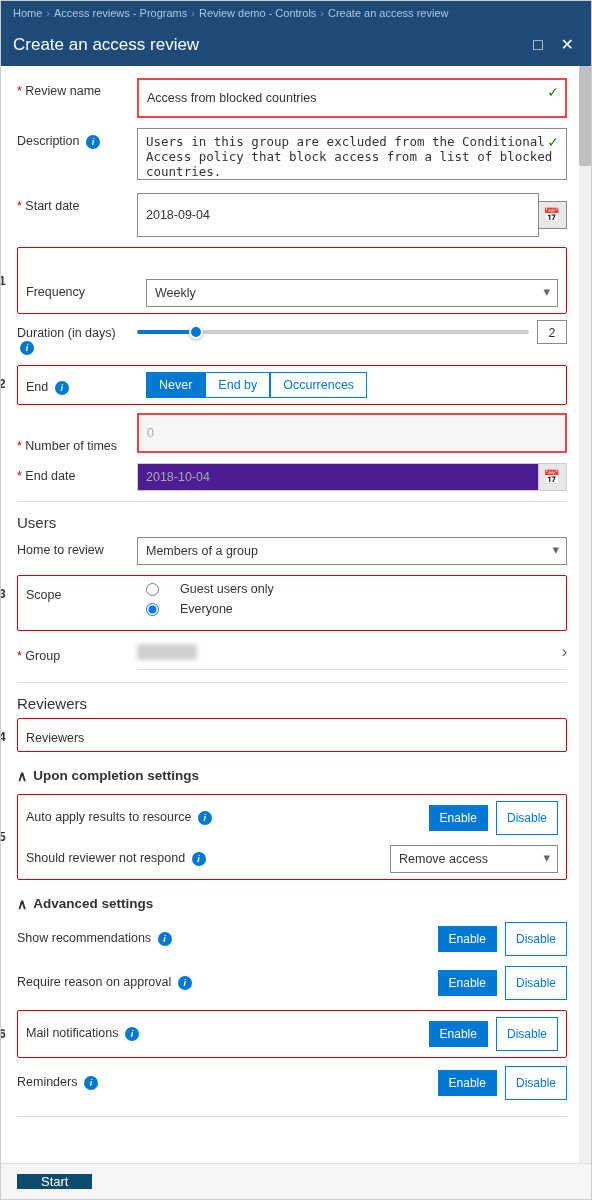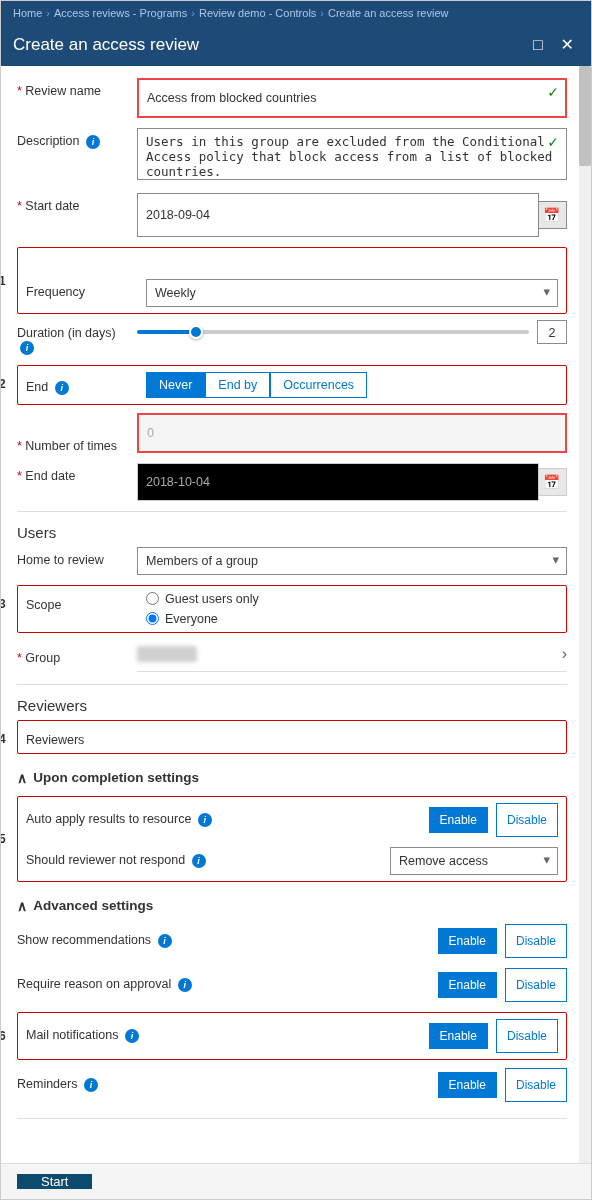--- a/index.html
+++ b/index.html
@@ -245,22 +245,22 @@
       cursor: pointer;
       vertical-align: middle;
     }
     .radio-group {
       display: flex;
       flex-direction: column;
       gap: 6px;
     }
     .radio-row {
       display: flex;
-      align-items: center;
-      gap: 6px;
+      align-items: flex-end;
+      gap: 21px;
     }
     .radio-row input[type="radio"] { cursor: pointer; }
     .radio-row label { font-size: 12.5px; color: #333; cursor: pointer; }
     .completion-header {
       display: flex;
       align-items: center;
       gap: 6px;
       cursor: pointer;
       margin-bottom: 10px;
     }
@@ -458,21 +458,21 @@
           <input type="text" class="input-text disabled" value="0" disabled="" style="">
         </div>
       </div>
 
       <div class="form-row">
         <div class="form-label">
           <span style="color:#c00;">* </span><span>End date</span>
         </div>
         <div class="form-control">
           <div class="date-input-wrapper">
-            <input type="text" class="disabled" value="2018-10-04" disabled="" style="flex: 1 1 0%; padding: 5px 8px; border: 1px solid rgb(204, 204, 204); font-size: 12.5px; height: 38px; background: #000000; color: rgb(170, 170, 170);">
+            <input type="text" class="disabled" value="2018-10-04" disabled="" style="flex: 1 1 0%; padding: 5px 8px; border: 1px solid rgb(204, 204, 204); font-size: 12.5px; height: 28px; background: #4c1d95; color: rgb(170, 170, 170);">
             <div class="cal-icon" style="background:#e8e8e8;border:1px solid #ccc;border-left:none;">📅</div>
           </div>
         </div>
       </div>
 
       <div style="height:1px;background:#ddd;margin:10px 0;"></div>
       <div class="section-title">Users</div>
 
       <div class="form-row">
         <div class="form-label">Home to review</div>
@@ -482,21 +482,21 @@
               <option>Members of a group</option>
               <option>Assigned to an application</option>
             </select>
           </div>
         </div>
       </div>
 
       <div style="position:relative;">
         <div style="position:absolute; left:-18px; top:12px; font-size:12px; font-weight:600; color:#333;">3</div>
         <div class="numbered-box">
-          <div class="form-row" style="margin-bottom:0;">
+          <div class="form-row" style="margin-bottom:8px;">
             <div class="form-label">Scope</div>
             <div class="form-control">
               <div class="radio-group">
                 <div class="radio-row">
                   <input type="radio" name="scope" id="scope-guest" style="">
                   <label for="scope-guest">Guest users only</label>
                 </div>
                 <div class="radio-row">
                   <input type="radio" name="scope" id="scope-everyone" checked="" style="">
                   <label for="scope-everyone">Everyone</label>

